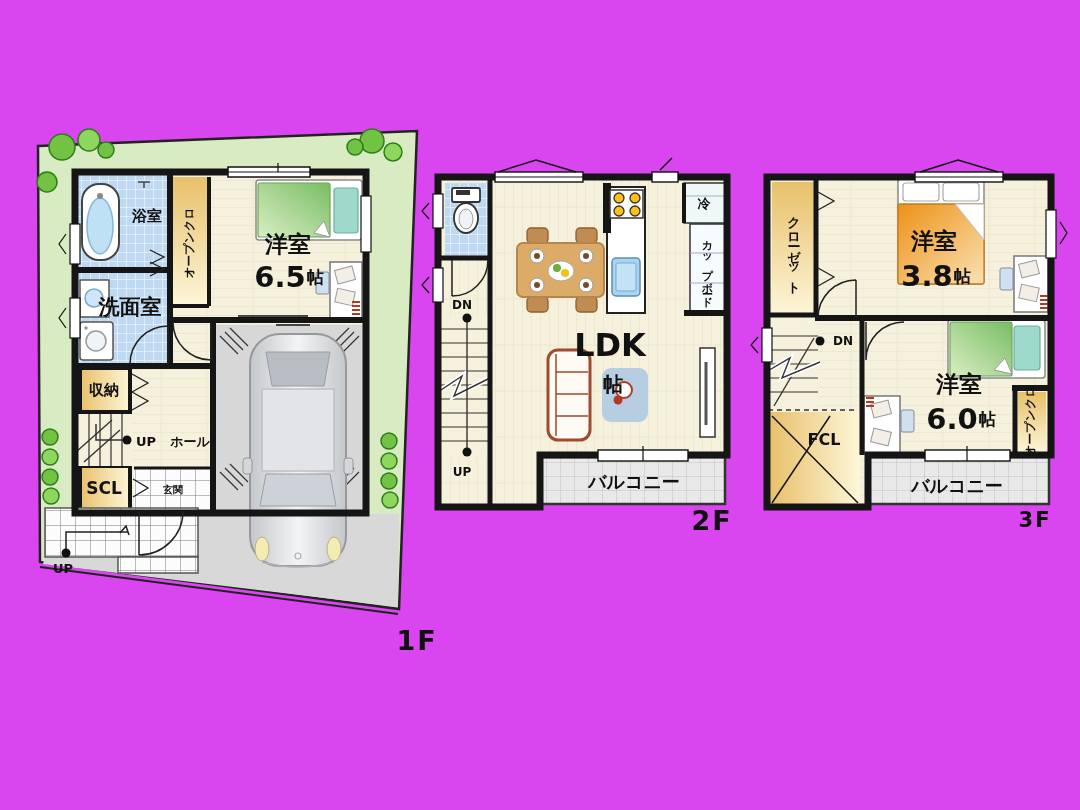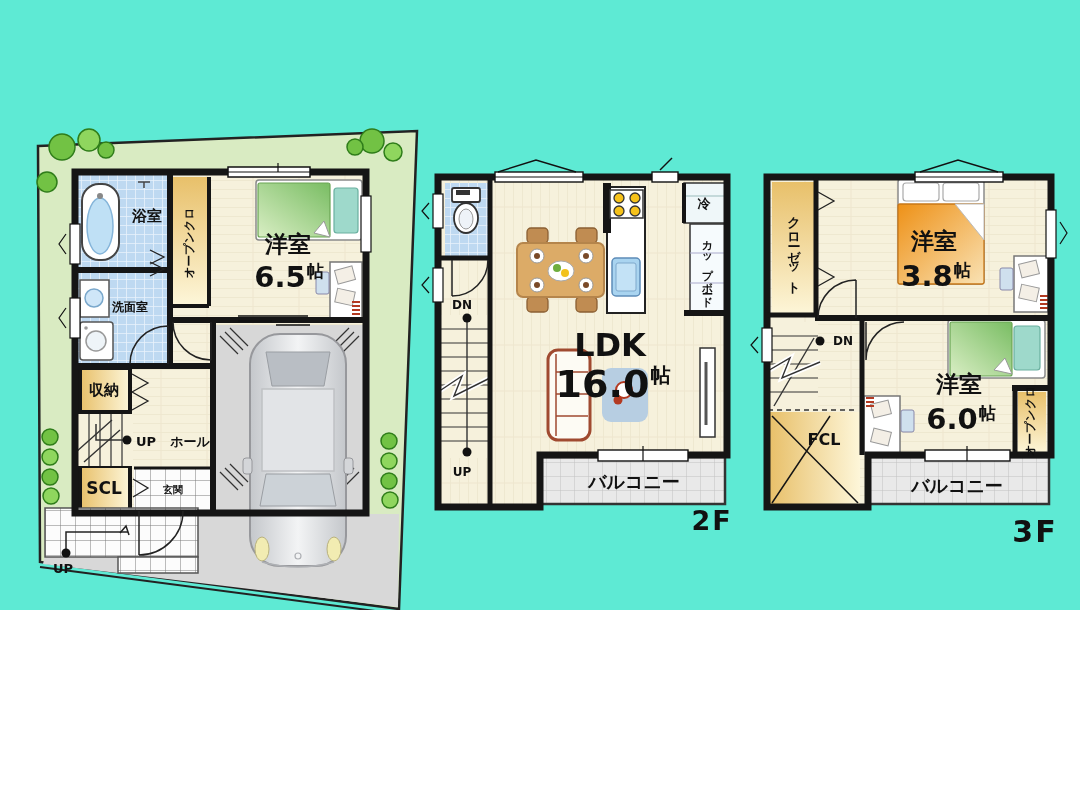--- a/index.html
+++ b/index.html
@@ -1,23 +1,23 @@
 <!DOCTYPE html>
 <html><head>
 <meta charset="utf-8">
 <style>
   html,body{margin:0;padding:0;background:#fff;}
-  .canvas{position:relative;width:1080px;height:610px;background:#5eead4;overflow:hidden;
+  .canvas{position:relative;width:1080px;height:810px;background:#d946ef;overflow:hidden;
           font-family:"DejaVu Sans","Liberation Sans",sans-serif;}
   .plan-svg{position:absolute;left:0;top:0;}
   .lbl{position:absolute;transform:translate(-50%,-50%);font-weight:bold;color:#111;
        white-space:nowrap;line-height:1;}
   .vert{writing-mode:vertical-rl;text-orientation:upright;letter-spacing:1px;}
   .rot{transform:translate(-50%,-50%) rotate(-90deg);}
-  .size-pair{display:flex;align-items:flex-start;gap:1px;}
+  .size-pair{display:flex;align-items:center;gap:1px;}
   .size-num{font-weight:bold;}
   .size-unit{font-weight:bold;}
   .floor-tag{font-weight:600;letter-spacing:2px;}
 </style>
 </head>
 <body>
 
 <div class="canvas">
 
 <svg class="plan-svg" width="1080" height="810" viewBox="0 0 1080 810">
@@ -387,57 +387,56 @@
       <path d="M1060,222 l7,11 -7,11" fill="none" stroke="#111" stroke-width="1.2"></path>
       <rect x="762" y="328" width="10" height="34" fill="#fff" stroke="#111" stroke-width="1.2"></rect>
       <path d="M758,337 l-7,8 7,8" fill="none" stroke="#111" stroke-width="1.2"></path>
       <rect x="925" y="450" width="85" height="11" fill="#fff" stroke="#111" stroke-width="1.4"></rect>
       <path d="M967,450 V461 M967,446 V450" stroke="#111" stroke-width="1.2"></path>
     </g>
   </g>
 </svg>
 
 <div class="lbl" style="left:147px;top:216px;font-size:15px">浴室</div>
-<div class="lbl" style="left:130px;top:307px;font-size:12px">洗面室</div>
+<div class="lbl" style="left:130px;top:307px;font-size:21px">洗面室</div>
 <div class="lbl" style="left:104px;top:390px;font-size:15px">収納</div>
 <div class="lbl" style="left:104px;top:488px;font-size:17px">SCL</div>
 <div class="lbl" style="left:173px;top:490px;font-size:10px">玄関</div>
 <div class="lbl" style="left:146px;top:441px;font-size:13px">UP</div>
 <div class="lbl" style="left:190px;top:441px;font-size:13px">ホール</div>
 <div class="lbl" style="left:288px;top:244px;font-size:23px">洋室</div>
 <div class="lbl size-pair" style="left:289px;top:277px">
   <span class="size-num" style="font-size:29px">6.5</span>
   <span class="size-unit" style="font-size:17px">帖</span>
 </div>
 <div class="lbl rot" style="left:190px;top:243px;font-size:11.5px">オープンクロ</div>
 <div class="lbl" style="left:63px;top:568px;font-size:13px">UP</div>
 <div class="lbl floor-tag" style="left:417px;top:640px;font-size:27px">1F</div>
 
 <div class="lbl" style="left:462px;top:305px;font-size:12px">DN</div>
 <div class="lbl" style="left:462px;top:472px;font-size:12px">UP</div>
 <div class="lbl" style="left:704px;top:203px;font-size:13px">冷</div>
 <div class="lbl vert" style="left:707px;top:268px;font-size:11px">カップボード</div>
 <div class="lbl" style="left:610px;top:345px;font-size:32px">LDK</div>
 <div class="lbl size-pair" style="left:613px;top:384px">
-  <span class="size-num" style="font-size:38px">16.0</span>
   <span class="size-unit" style="font-size:20px">帖</span>
 </div>
 <div class="lbl" style="left:634px;top:482px;font-size:18px">バルコニー</div>
 <div class="lbl floor-tag" style="left:712px;top:520px;font-size:27px">2F</div>
 
 <div class="lbl vert" style="left:794px;top:248px;font-size:13px">クローゼット</div>
 <div class="lbl" style="left:934px;top:241px;font-size:23px">洋室</div>
 <div class="lbl size-pair" style="left:936px;top:276px">
   <span class="size-num" style="font-size:29px">3.8</span>
   <span class="size-unit" style="font-size:17px">帖</span>
 </div>
 <div class="lbl" style="left:843px;top:341px;font-size:12px">DN</div>
 <div class="lbl" style="left:824px;top:440px;font-size:16px">FCL</div>
 <div class="lbl" style="left:959px;top:384px;font-size:23px">洋室</div>
 <div class="lbl size-pair" style="left:961px;top:419px">
   <span class="size-num" style="font-size:29px">6.0</span>
   <span class="size-unit" style="font-size:17px">帖</span>
 </div>
 <div class="lbl rot" style="left:1031px;top:421px;font-size:11.5px">オープンクロ</div>
 <div class="lbl" style="left:957px;top:486px;font-size:18px">バルコニー</div>
-<div class="lbl floor-tag" style="left:1035px;top:532px;font-size:30px">3F</div>
+<div class="lbl floor-tag" style="left:1035px;top:520px;font-size:21px">3F</div>
 
 </div>
 
 </body></html>

